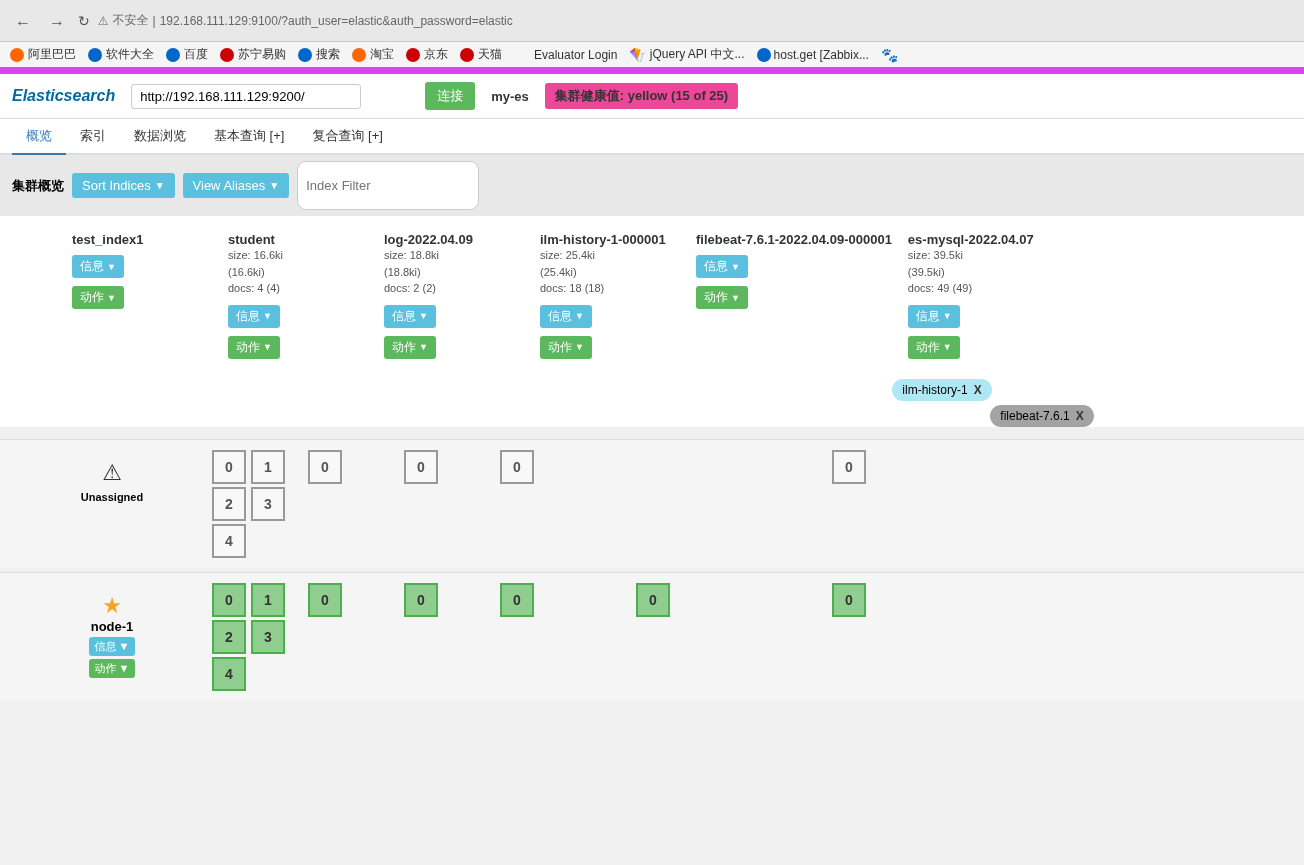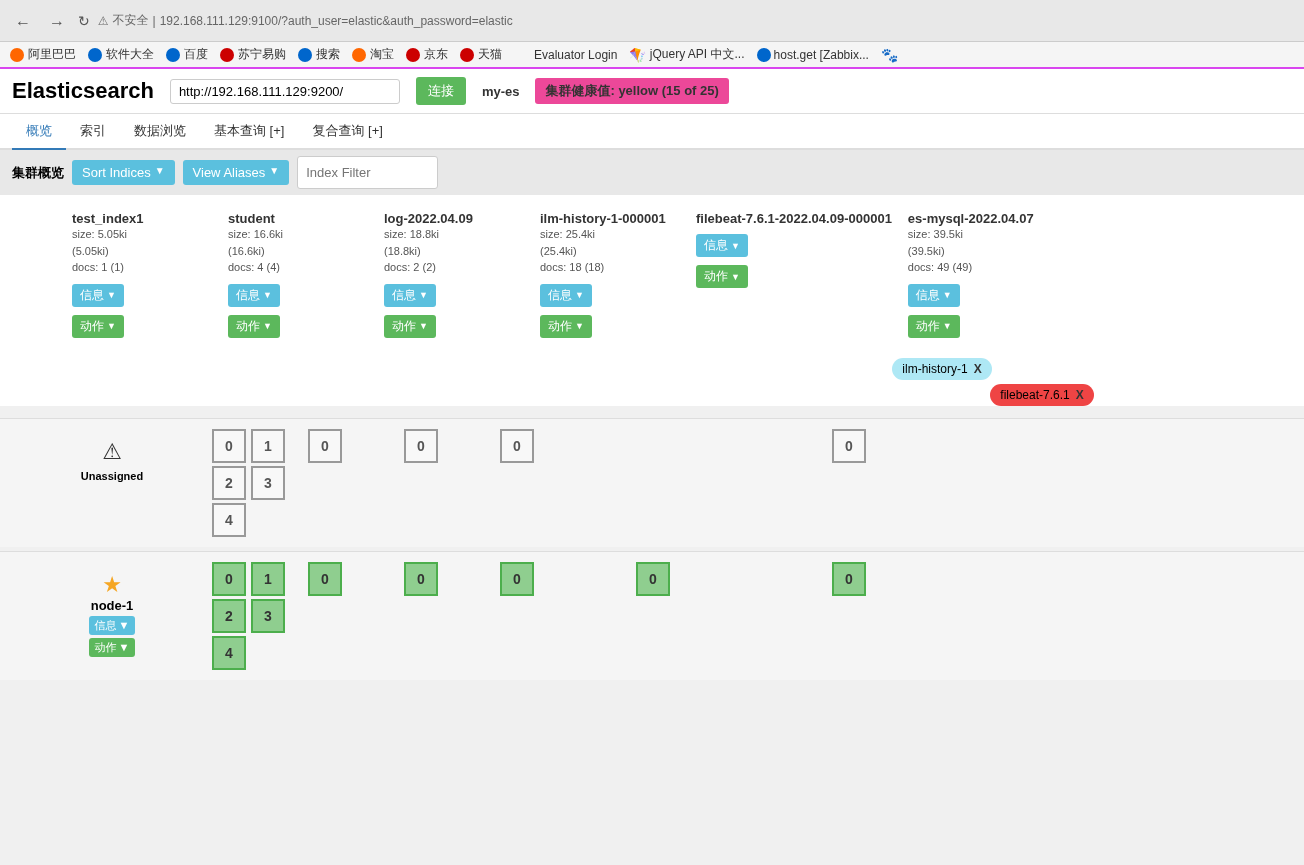--- a/index.html
+++ b/index.html
@@ -38,21 +38,21 @@
       font-size: 12px;
     }
 
     
     .bookmarks-bar {
       background: #f5f5f5;
       padding: 4px 10px;
       display: flex;
       align-items: center;
       gap: 12px;
-      border-bottom: 2px solid #d946ef;
+      border-bottom: 7px solid #d946ef;
       font-size: 12px;
     }
     .bookmark-item {
       display: flex;
       align-items: center;
       gap: 4px;
       cursor: pointer;
       color: #333;
       white-space: nowrap;
     }
@@ -73,39 +73,41 @@
     
     .app-header {
       background: white;
       padding: 8px 12px;
       display: flex;
       align-items: center;
       gap: 16px;
       border-bottom: 1px solid #ddd;
     }
     .app-title {
-      font-size: 22px;
-      font-weight: bold;
-      color: #000000;
+      font-size: 16px;
+      font-weight: bold;
+      color: #0369a1;
+      font-style: italic;
     }
     .connect-input {
       border: 1px solid #ccc;
       border-radius: 3px;
       padding: 4px 8px;
       font-size: 13px;
       width: 230px;
     }
     .connect-btn {
       background: #5cb85c;
       color: white;
       border: none;
       border-radius: 3px;
       padding: 5px 12px;
       cursor: pointer;
       font-size: 13px;
+      margin-left: 48px;
     }
     .cluster-name {
       color: #333;
       font-weight: bold;
     }
     .health-badge {
       background: #ec4899;
       color: #333;
       font-weight: bold;
       padding: 4px 10px;
@@ -145,30 +147,30 @@
     }
     .toolbar-btn {
       background: #5bc0de;
       color: white;
       border: none;
       border-radius: 3px;
       padding: 5px 10px;
       cursor: pointer;
       font-size: 13px;
       display: flex;
-      align-items: flex-start;
+      align-items: center;
       gap: 4px;
     }
     .toolbar-btn .arrow { font-size: 10px; }
     .index-filter {
       border: 1px solid #ccc;
-      border-radius: 3px;
-      padding: 8px 8px;
-      font-size: 13px;
-      width: 141px;
+      border-radius: 9px;
+      padding: 16px 8px;
+      font-size: 13px;
+      width: 182px;
     }
 
     
     .main-content {
       background: white;
       padding: 16px 12px 0 12px;
     }
 
     
     .index-cards {
@@ -221,21 +223,21 @@
     .alias-badge {
       background: #aee8f5;
       border-radius: 12px;
       padding: 4px 10px;
       font-size: 12px;
       display: inline-flex;
       align-items: center;
       gap: 6px;
     }
     .alias-badge-pink {
-      background: #ef4444;
+      background: #a3a3a3;
       border-radius: 12px;
       padding: 4px 10px;
       font-size: 12px;
       display: inline-flex;
       align-items: center;
       gap: 6px;
     }
     .alias-x {
       cursor: pointer;
       font-weight: bold;
@@ -425,25 +427,20 @@
   </button>
   <input class="index-filter" placeholder="Index Filter" style="">
 </div>
 
 <div class="main-content">
 
   <div class="index-cards">
 
     <div class="index-card">
       <div class="index-card-name">test_index1</div>
-      <div class="index-card-info">
-        <span>size: 5.05ki</span><br>
-        <span>(5.05ki)</span><br>
-        <span>docs: 1 (1)</span>
-      </div>
       <div style="margin-top:4px;">
         <button class="btn-info">
           <span>信息</span>
           <span class="btn-small-arrow">▼</span>
         </button>
       </div>
       <div style="margin-top:4px;">
         <button class="btn-action">
           <span>动作</span>
           <span class="btn-small-arrow">▼</span>

